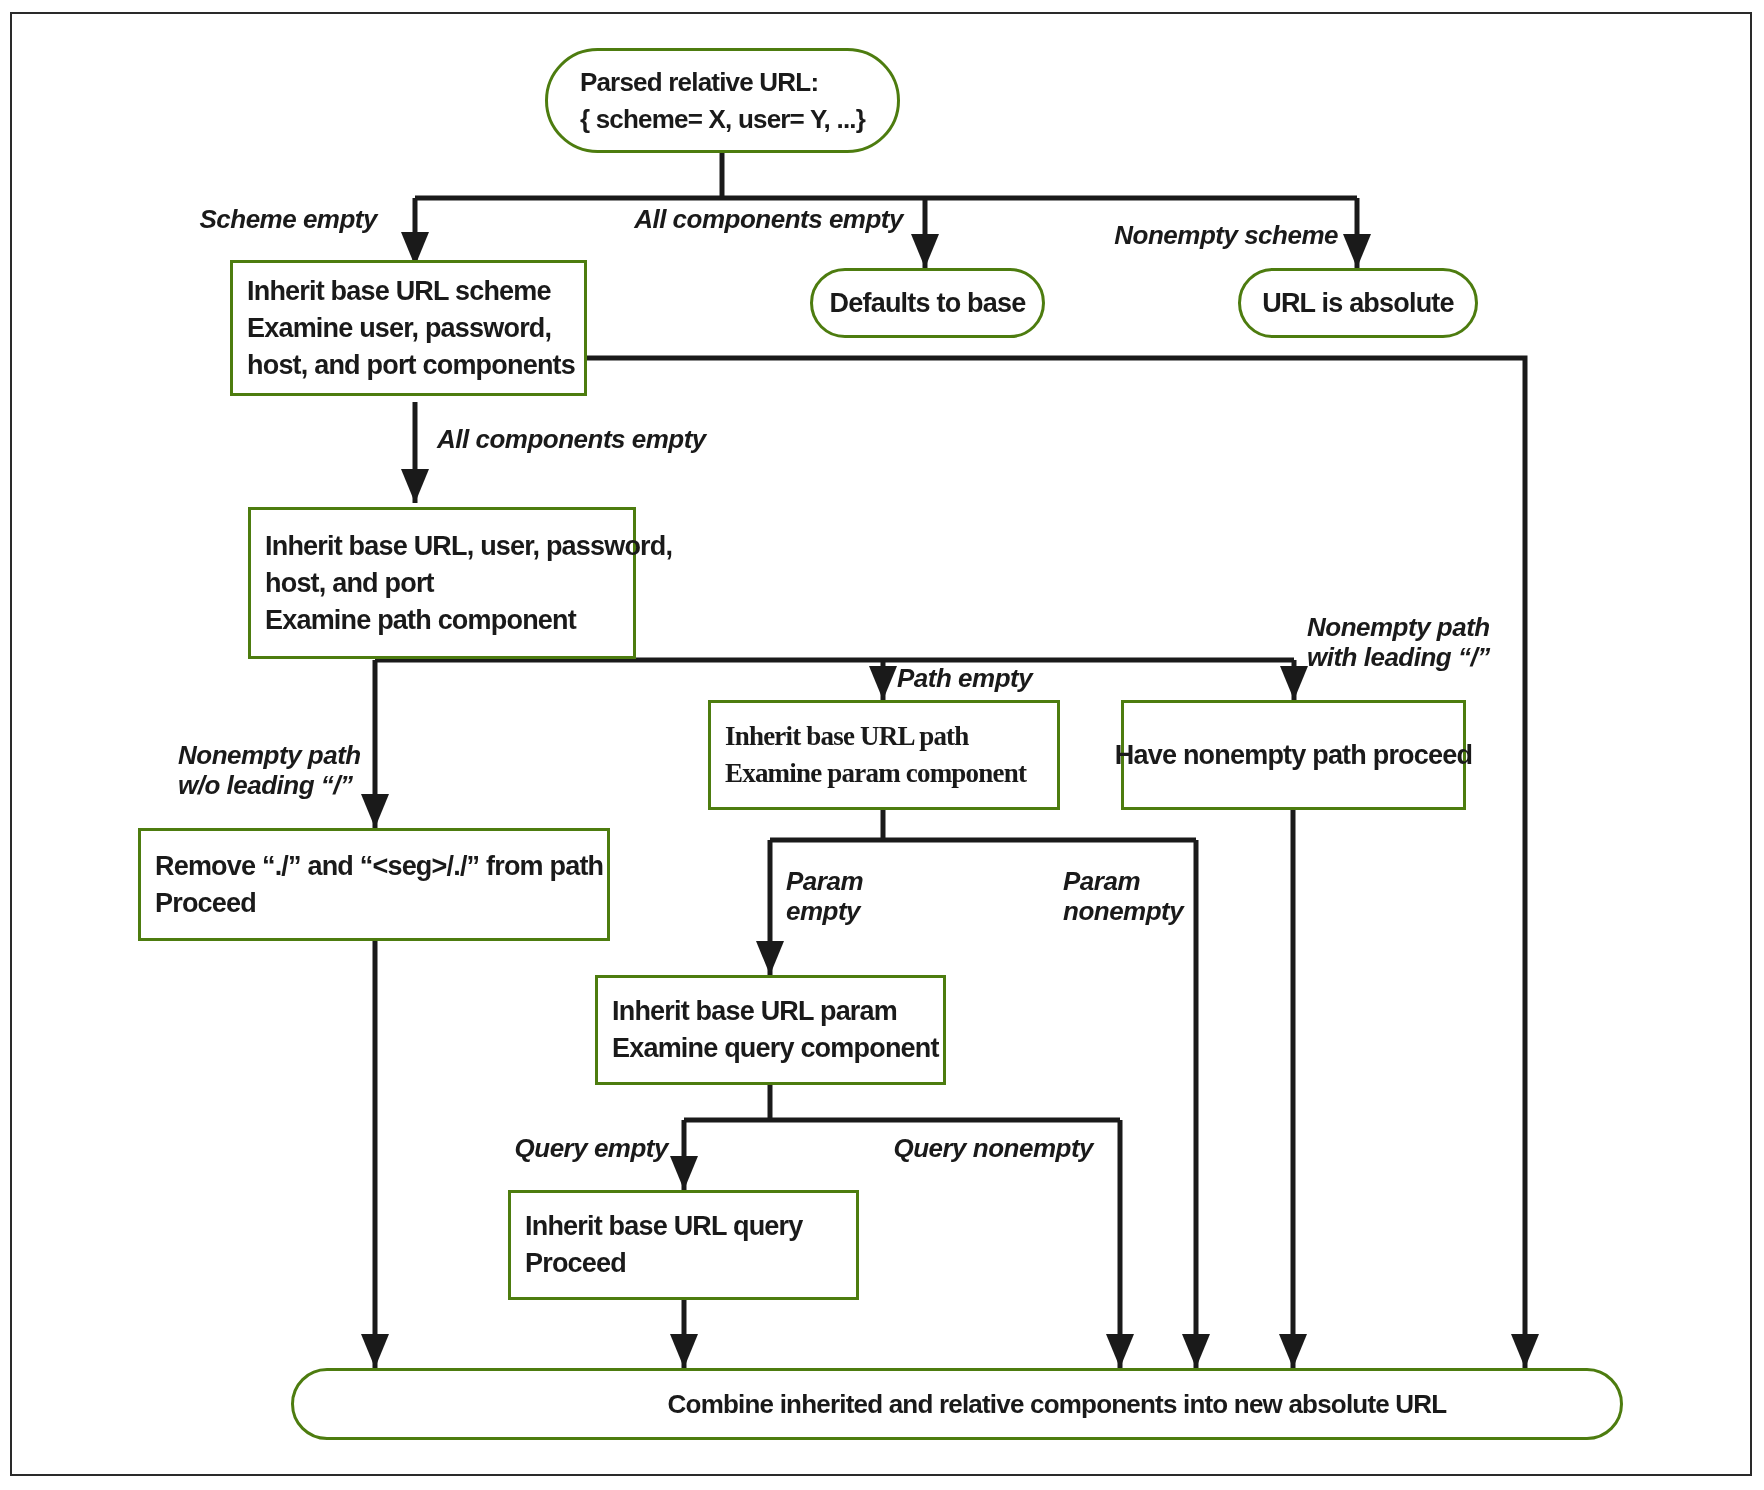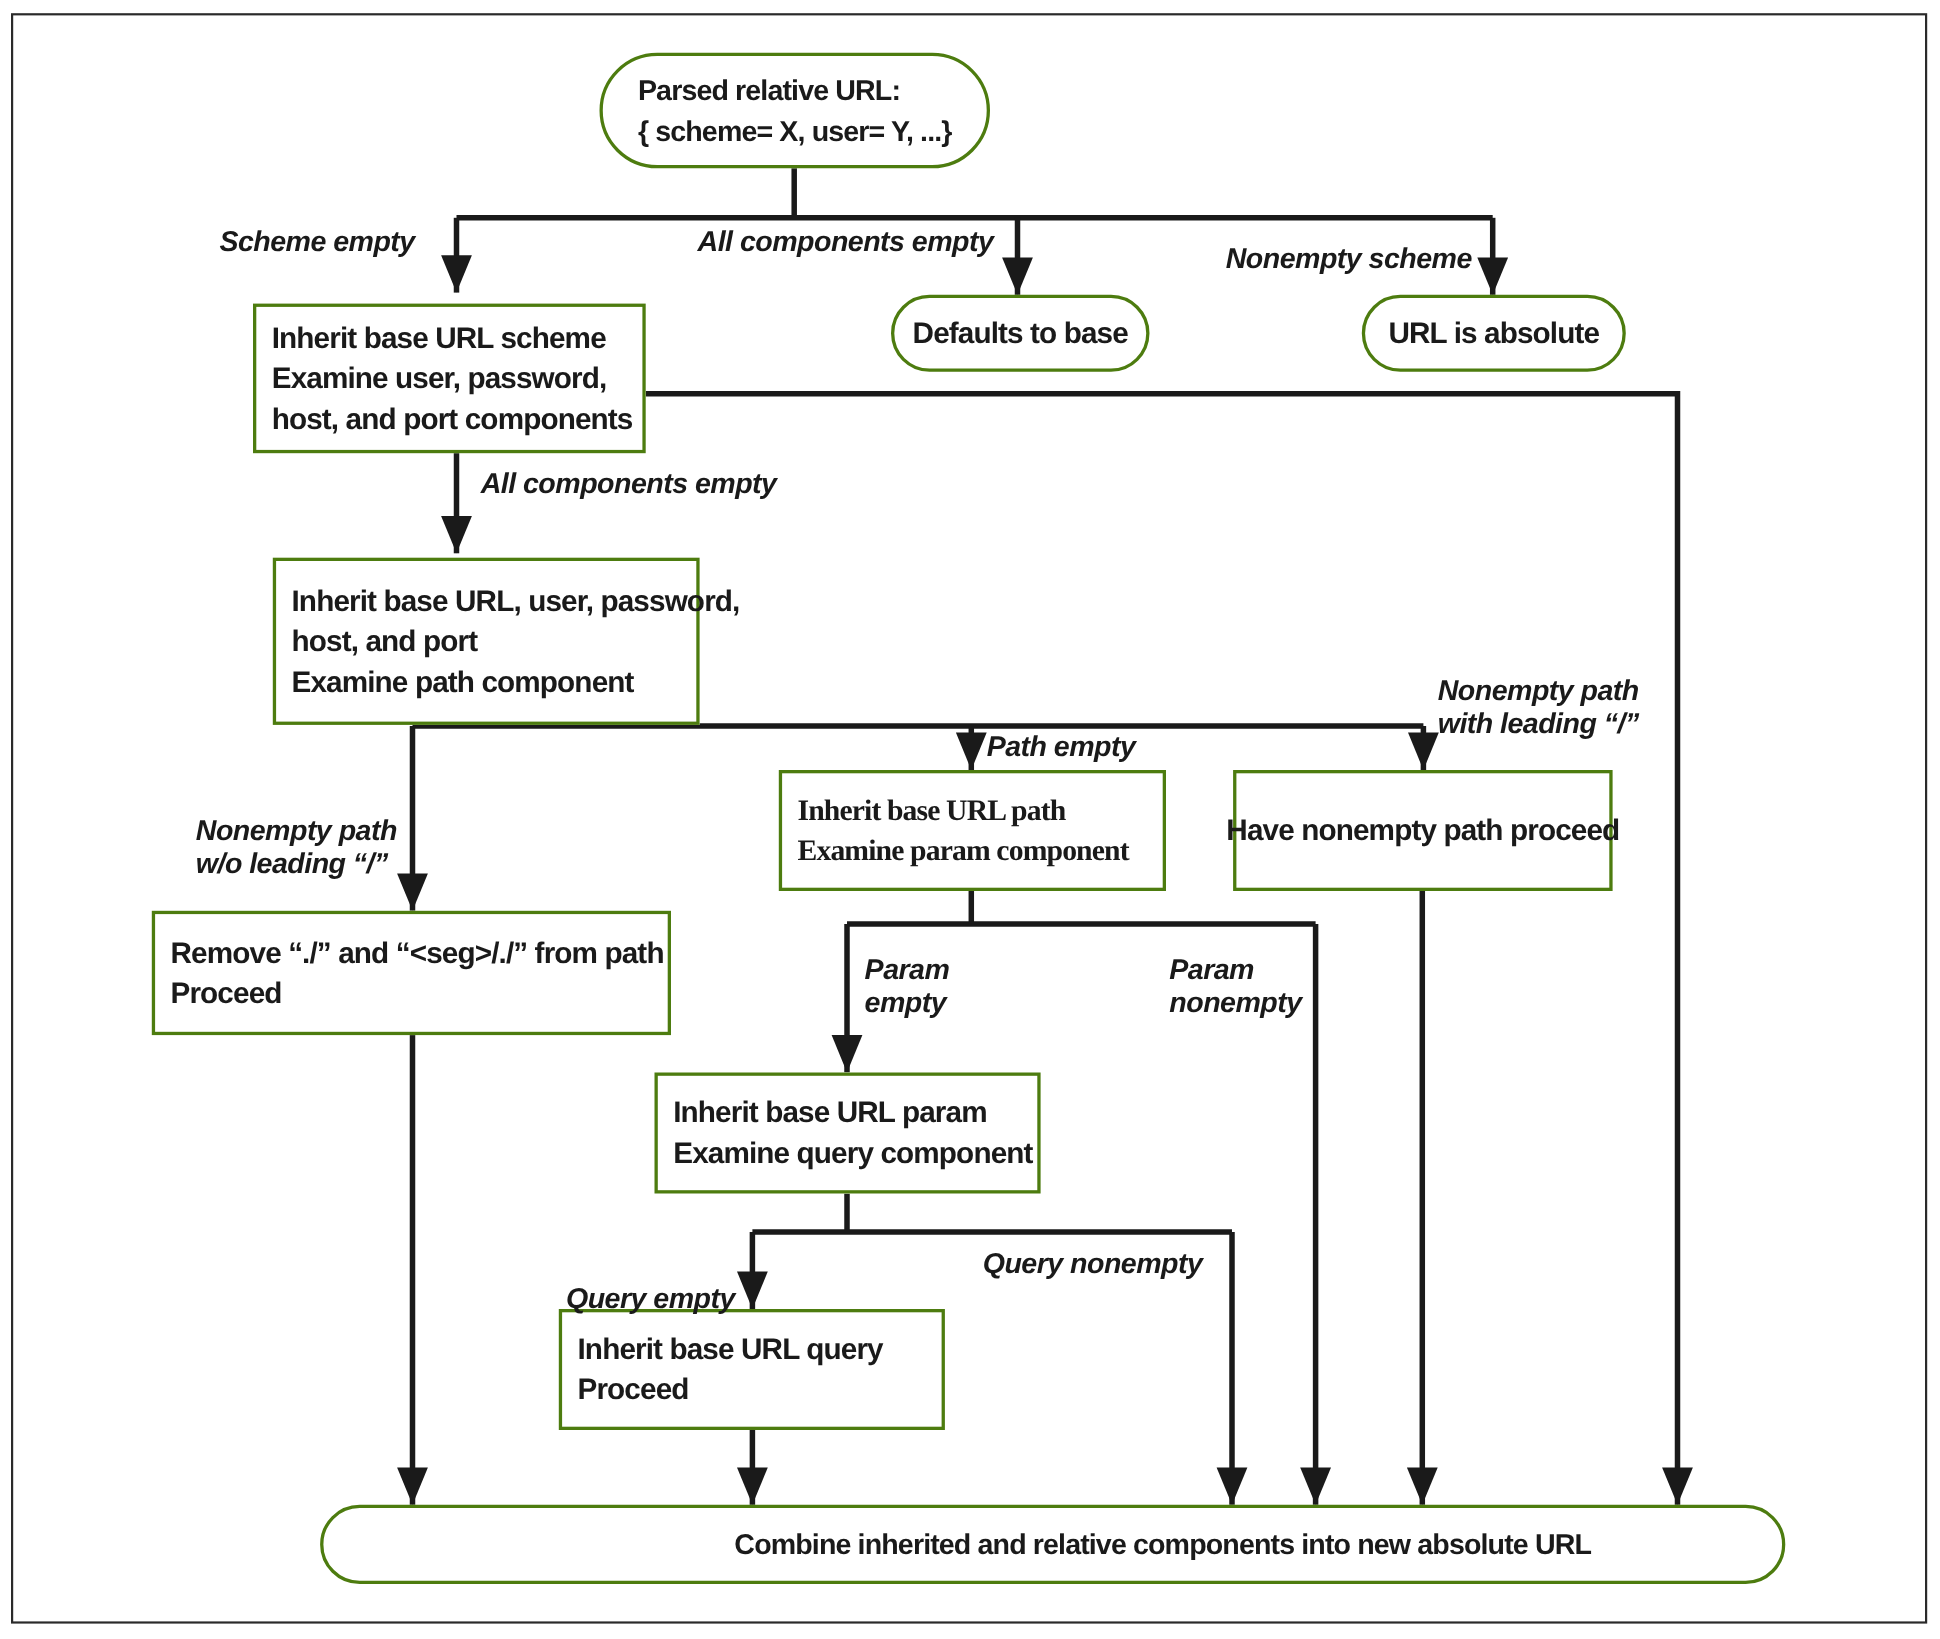--- a/index.html
+++ b/index.html
@@ -20,21 +20,21 @@
     border:3px solid #4d7c0f;display:flex;flex-direction:column;
     justify-content:center;font-weight:bold;font-size:27px;line-height:37px;
     letter-spacing:-0.8px;white-space:nowrap;
   }
   .node.rect{align-items:flex-start;padding:4px 14px;}
   .node.stadium{align-items:center;text-align:center;}
   .node .ln{display:block;}
 
   #n-parsed{left:545px;top:48px;width:355px;height:105px;border-radius:53px;font-size:26px;}
   #n-parsed .inner{text-align:left;}
-  #n-inherit-scheme{left:230px;top:276px;width:357px;height:136px;}
+  #n-inherit-scheme{left:230px;top:260px;width:357px;height:136px;}
   #n-defaults{left:810px;top:268px;width:235px;height:70px;border-radius:35px;}
   #n-absolute{left:1238px;top:268px;width:240px;height:70px;border-radius:35px;}
   #n-inherit-userinfo{left:248px;top:507px;width:388px;height:152px;text-align:right;}
   #n-remove{left:138px;top:828px;width:472px;height:113px;}
   #n-inherit-path{left:708px;top:700px;width:352px;height:110px;font-family:Liberation Serif, serif;}
   #n-have-absolute{left:1121px;top:700px;width:345px;height:110px;align-items:center;text-align:center;}
   #n-inherit-param{left:595px;top:975px;width:351px;height:110px;}
   #n-inherit-query{left:508px;top:1190px;width:351px;height:110px;}
   #n-combine{
     left:291px;top:1368px;width:1332px;height:72px;border-radius:36px;
@@ -49,21 +49,21 @@
   .edge-label .ln{display:block;}
   #l-scheme-empty{right:1387px;top:204px;text-align:left;}
   #l-allcomp-top{right:861px;top:204px;text-align:right;}
   #l-nonempty-scheme{right:426px;top:220px;text-align:right;}
   #l-allcomp-mid{left:437px;top:424px;}
   #l-nonempty-noslash{left:178px;top:740px;}
   #l-path-empty{left:897px;top:663px;}
   #l-nonempty-slash{left:1307px;top:612px;}
   #l-param-empty{left:786px;top:866px;}
   #l-param-nonempty{left:1063px;top:866px;}
-  #l-query-empty{right:1096px;top:1133px;text-align:left;margin-top:32px;}
+  #l-query-empty{right:1096px;top:1133px;text-align:left;}
   #l-query-nonempty{right:671px;top:1133px;text-align:right;}
 </style>
 </head>
 <body>
 
 <div id="stage">
 
   <div id="frame"></div>
 
   <svg class="edges" viewBox="0 0 1764 1490">

